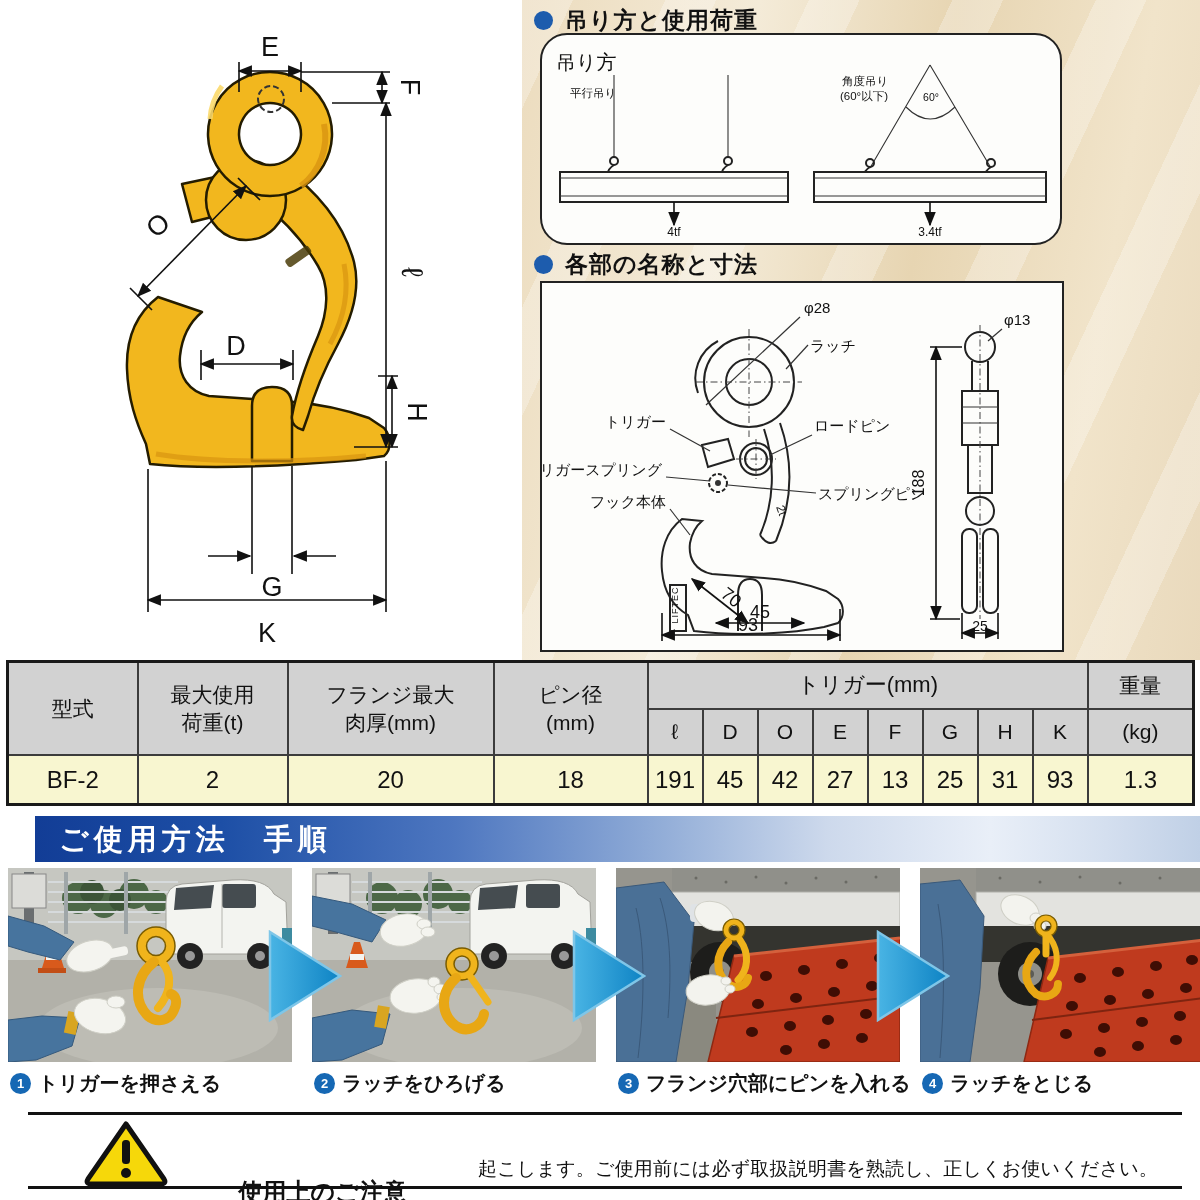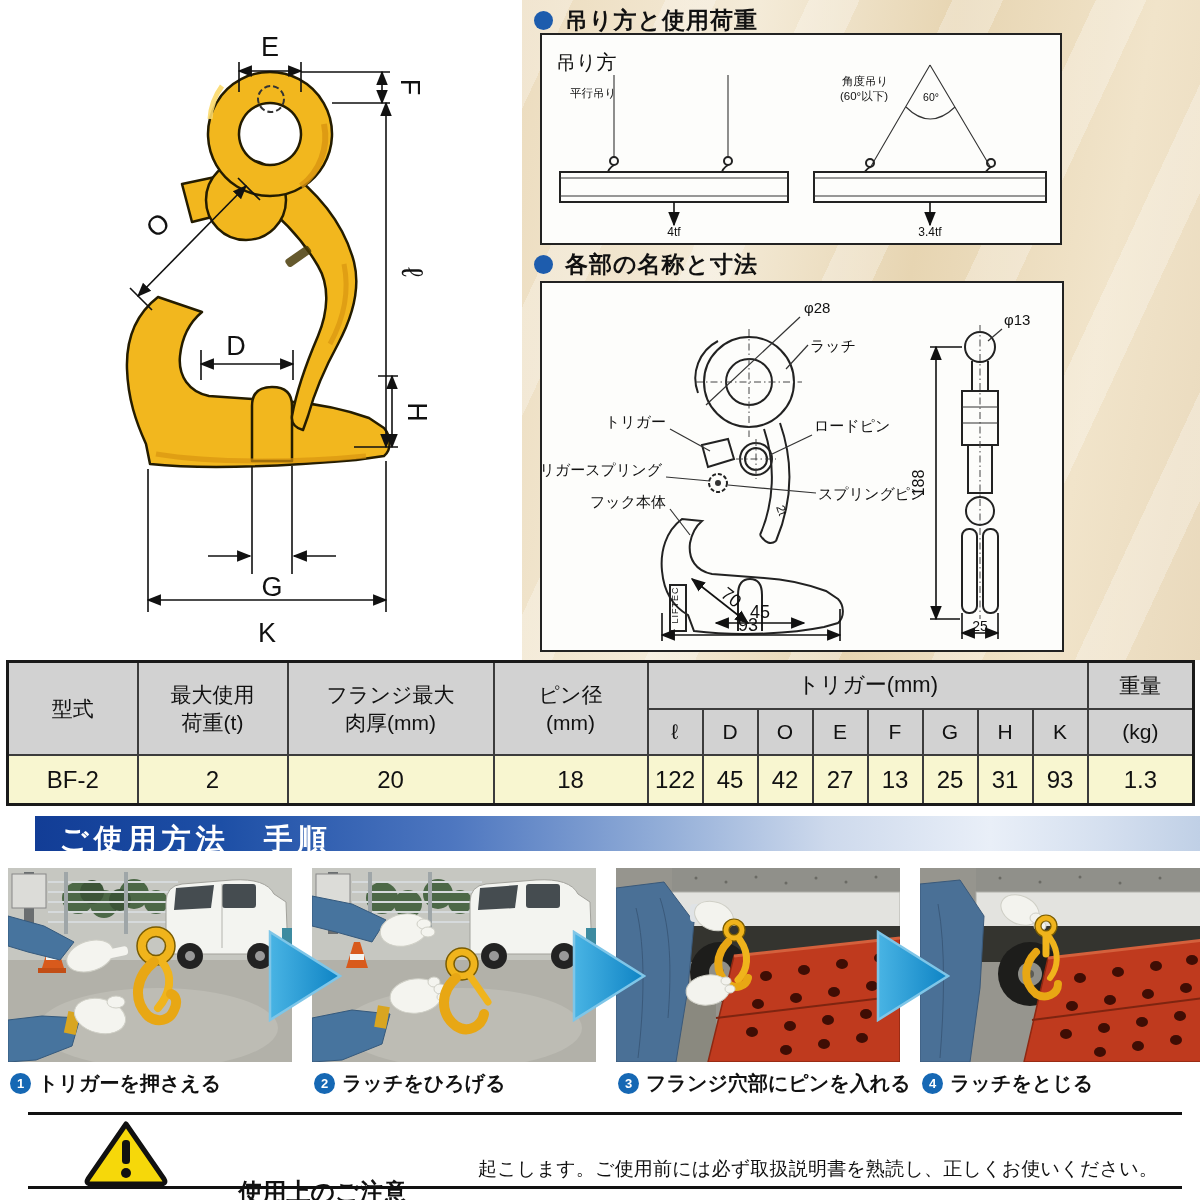--- a/index.html
+++ b/index.html
@@ -13,40 +13,40 @@
            repeating-linear-gradient(115deg,rgba(255,255,255,.28) 0 46px,rgba(255,255,255,0) 46px 130px),
            linear-gradient(100deg,#ecdcbe 0%,#f4ebd8 30%,#e7d5b2 55%,#f1e4ca 80%,#e9d9bc 100%);}
 
   .sec-heading{position:absolute;display:flex;align-items:center;gap:12px;
                font-size:23px;font-weight:bold;letter-spacing:1px;}
   .sec-heading .bullet{width:19px;height:19px;border-radius:50%;background:#1d5cad;display:inline-block;}
   .h1pos{left:534px;top:5px;}
   .h2pos{left:534px;top:249px;}
 
   .diag-box{position:absolute;background:#fdfdfb;border:2.5px solid #222;}
-  .boxA{left:540px;top:33px;width:518px;height:208px;}
+  .boxA{left:540px;top:33px;width:518px;height:208px;border-radius:27px;}
   .boxB{left:540px;top:281px;width:520px;height:367px;}
   .diag-box svg{display:block;}
 
   .hook-fig{position:absolute;left:86px;top:14px;width:432px;height:648px;}
 
   
   table.spec{position:absolute;left:6px;top:660px;width:1186px;border-collapse:collapse;
              border:3px solid #1a1a1a;table-layout:fixed;}
   table.spec th,table.spec td{border:2px solid #3c3c3c;text-align:center;vertical-align:middle;padding:0;}
   table.spec th{background:#d2d2d2;font-weight:normal;font-size:21px;line-height:1.3;}
   table.spec td{font-size:24px;background:#f8f6d0;}
   td.model{background:#c6c6c6;}
   tr.hrow1 th{height:45px;}
   tr.hrow2 th{height:44px;}
   tr.drow td{height:47px;margin-top:12px;}
   .th2 span{display:block;}
 
   
-  .usage-band{position:absolute;left:35px;top:816px;width:1165px;height:35px;
+  .usage-band{position:absolute;left:35px;top:816px;width:1165px;height:46px;
     background:linear-gradient(90deg,#123d96 0%,#1d4fa6 16%,#4e77c0 36%,#93aed8 54%,#cdd9ec 68%,#e9eff8 82%,#d4dfef 92%,#c0d0e6 100%);}
   .usage-band span{display:block;line-height:46px;padding-left:24px;color:#fff;
     font-size:29px;font-weight:bold;letter-spacing:5px;}
 
   .photo{position:absolute;top:868px;width:284px;height:194px;overflow:hidden;}
   .p1{left:8px;} .p2{left:312px;} .p3{left:616px;} .p4{left:920px;}
   .photo svg{display:block;}
   .step-arrow{position:absolute;top:930px;width:74px;height:92px;}
   .a1{left:268px;} .a2{left:572px;} .a3{left:876px;}
 
@@ -307,21 +307,21 @@
       <th>G</th>
       <th>H</th>
       <th>K</th>
       <th>(kg)</th>
     </tr>
     <tr class="drow">
       <td class="model">BF-2</td>
       <td>2</td>
       <td>20</td>
       <td>18</td>
-      <td>122</td>
+      <td>191</td>
       <td>45</td>
       <td>42</td>
       <td>27</td>
       <td>13</td>
       <td>25</td>
       <td>31</td>
       <td>93</td>
       <td>1.3</td>
     </tr>
   </tbody>

